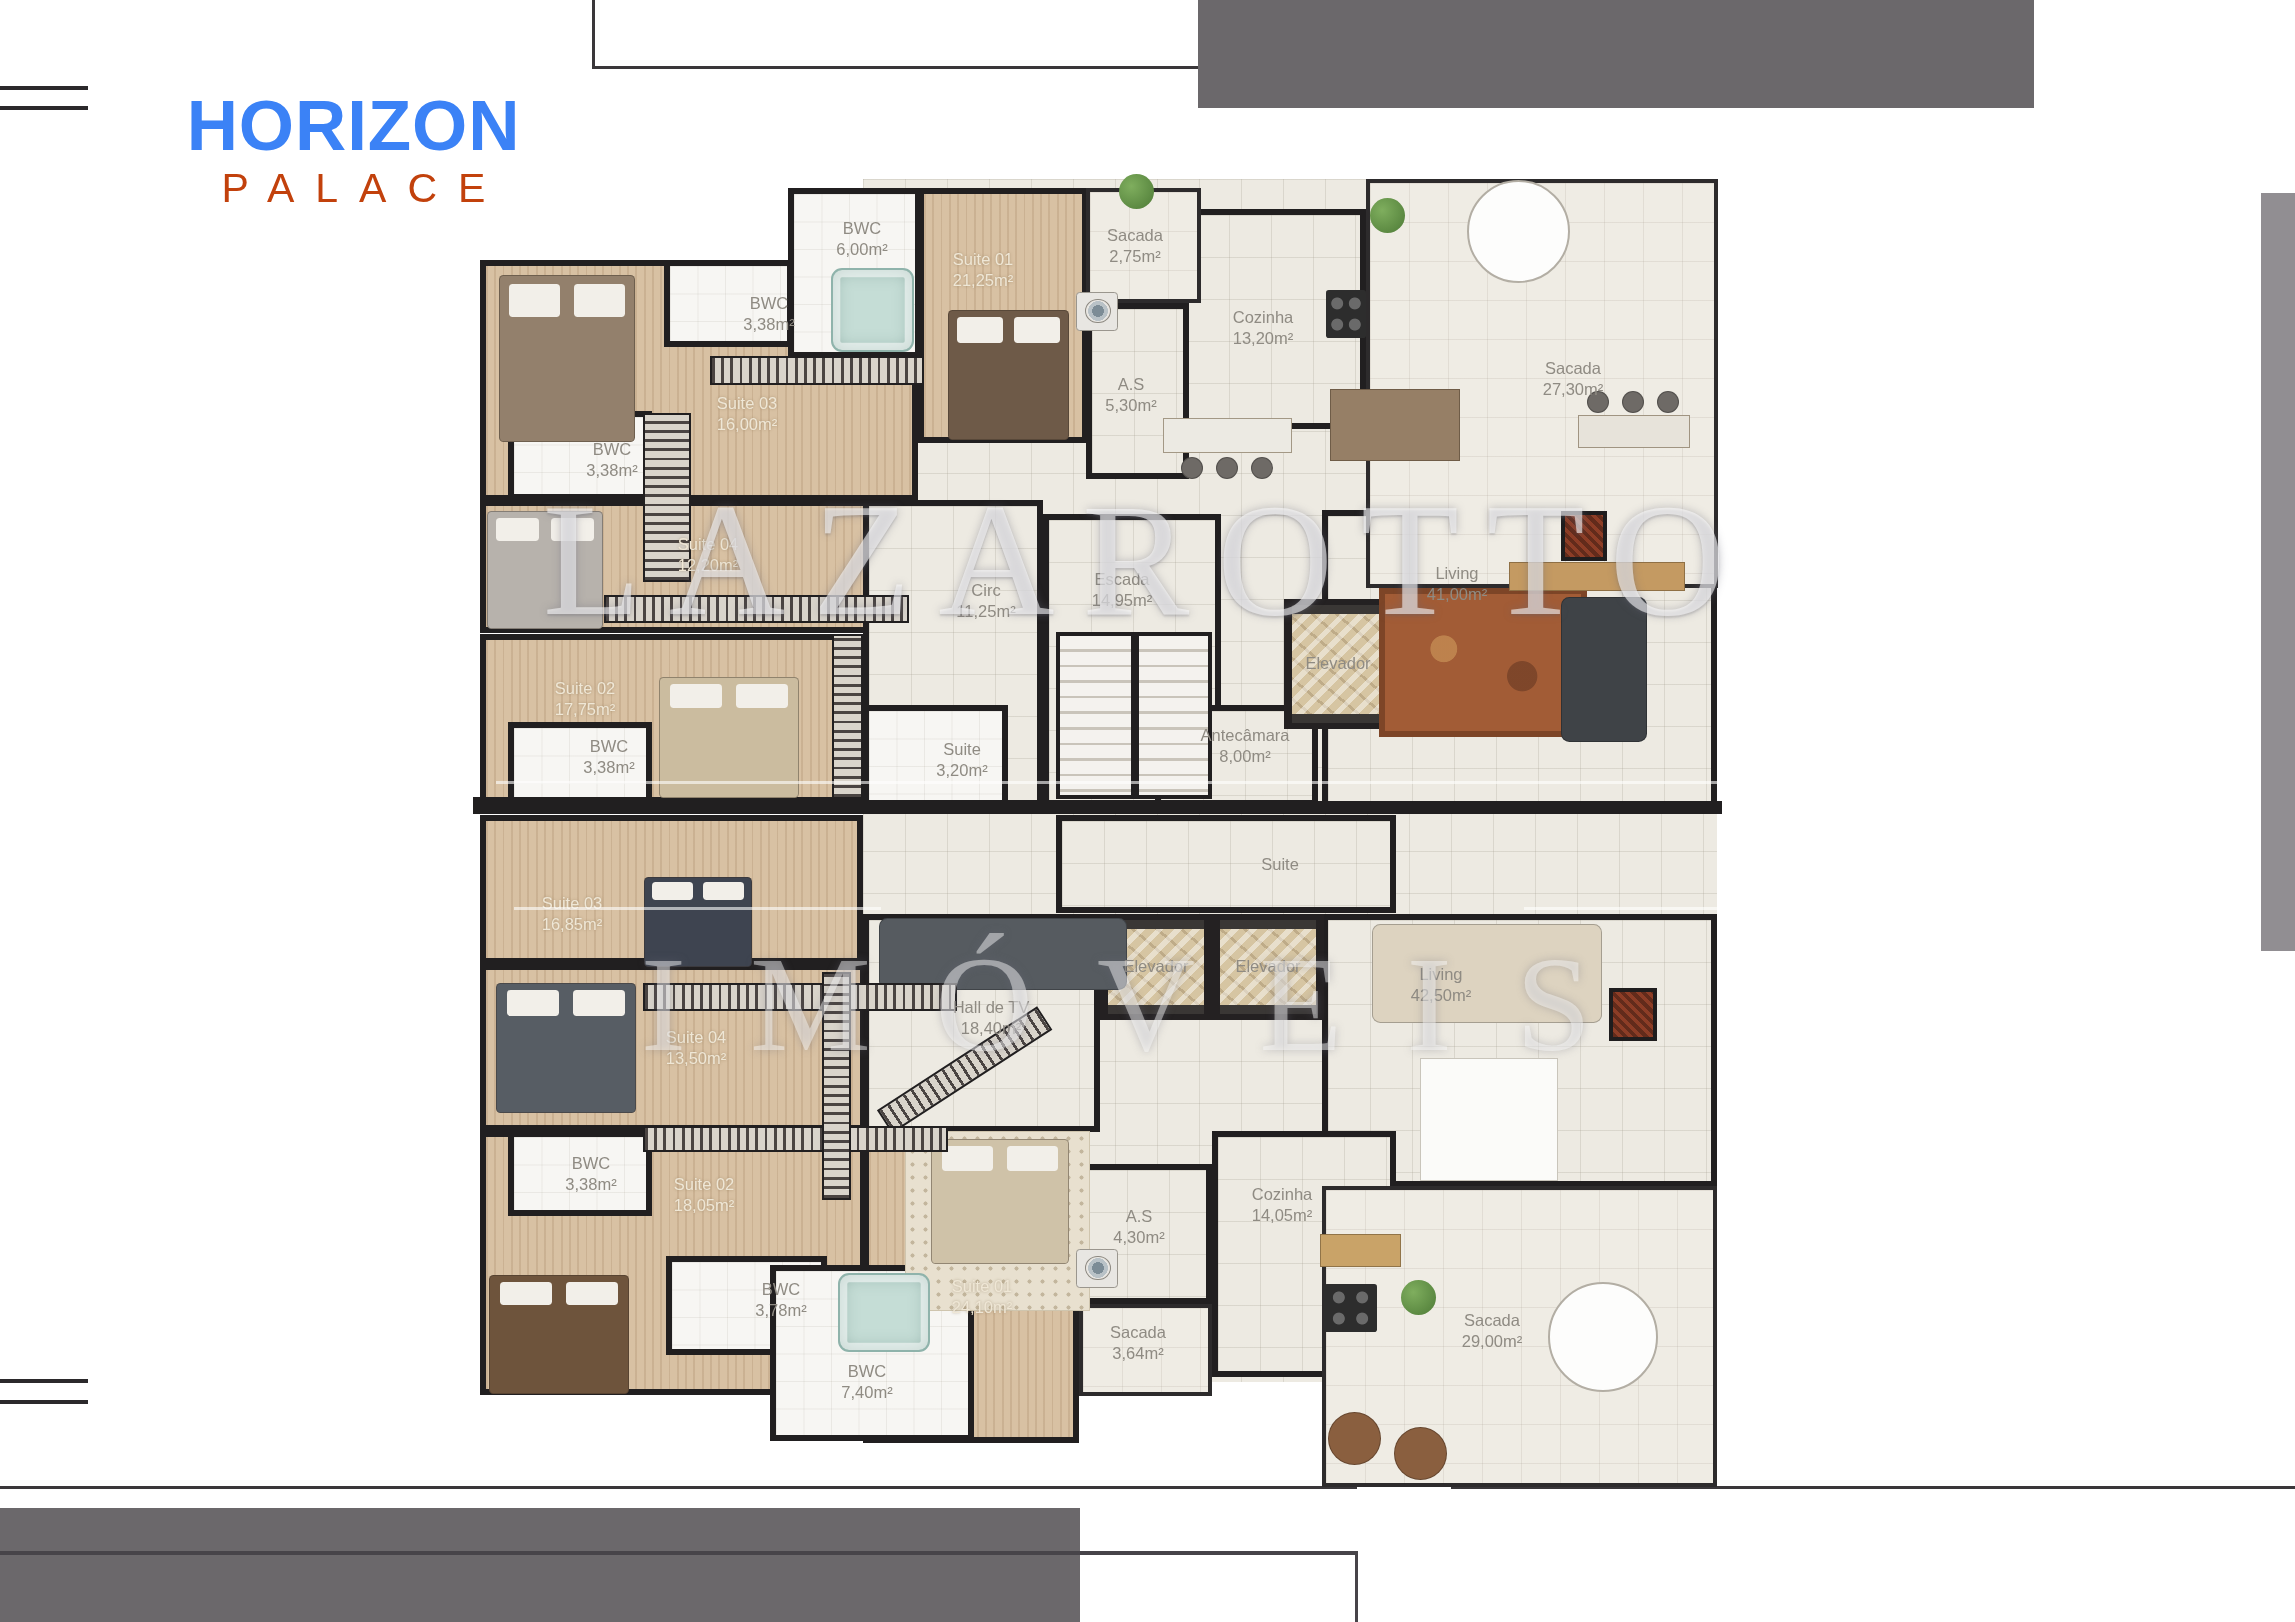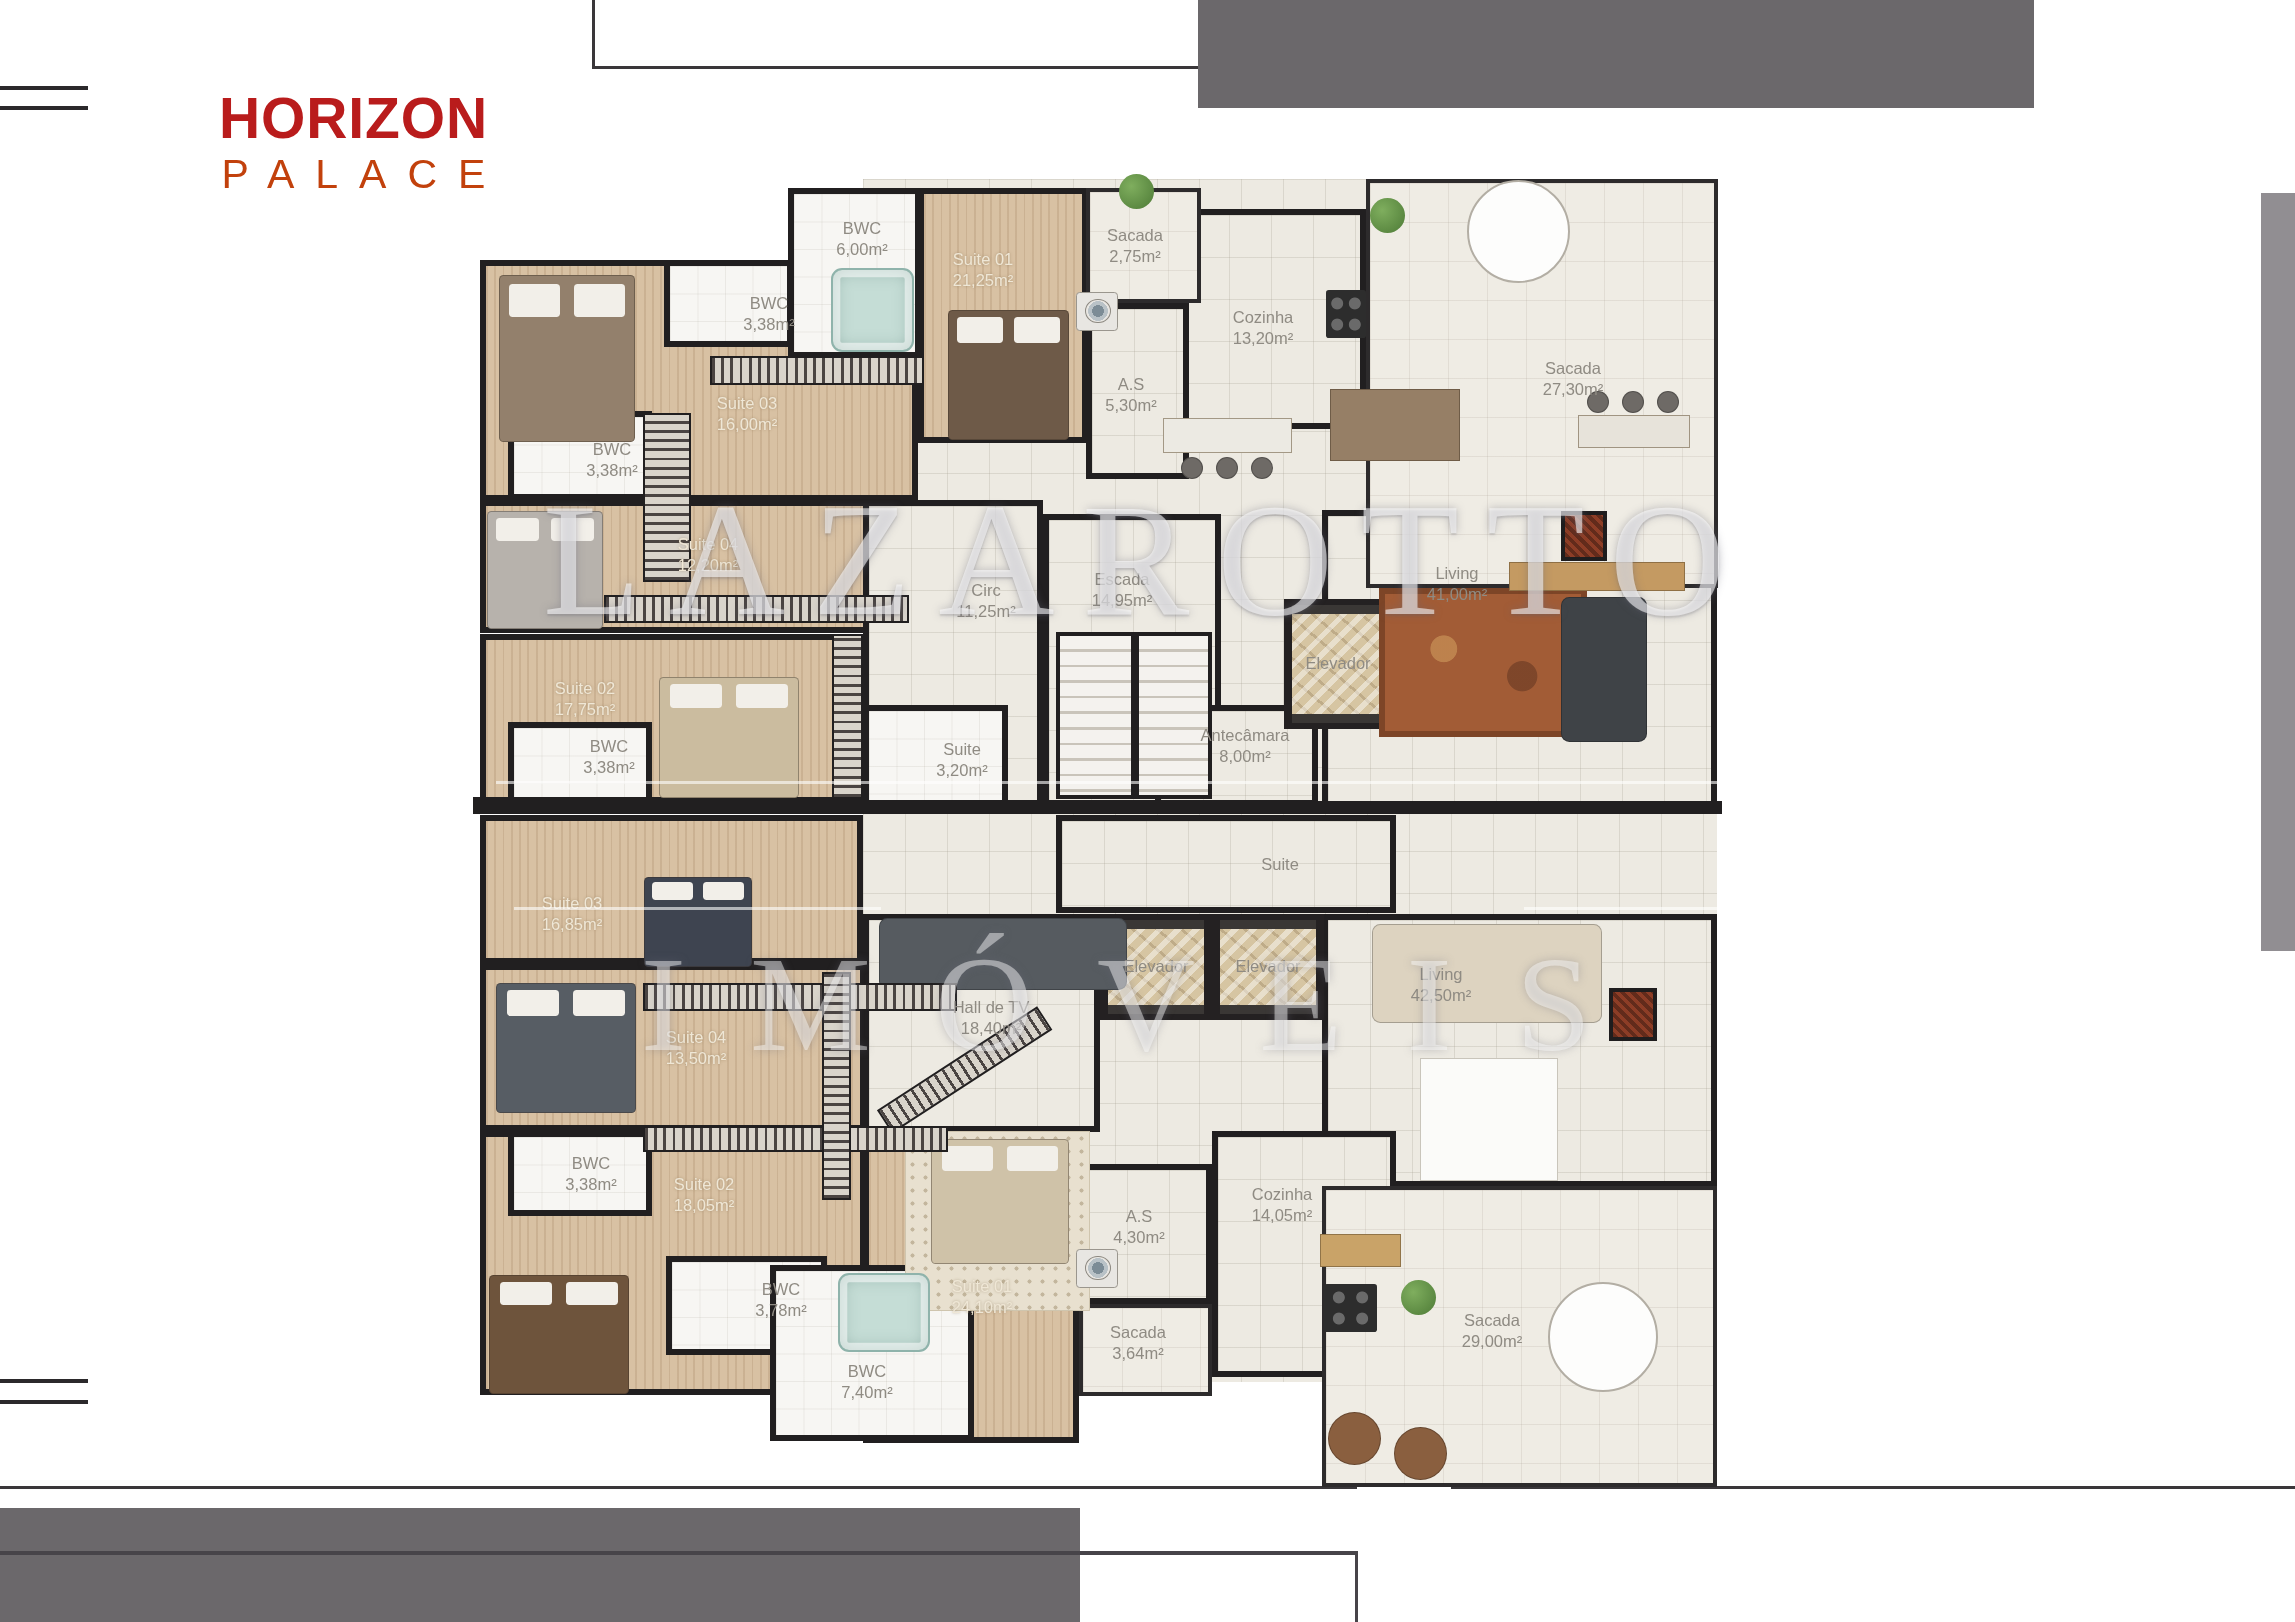--- a/index.html
+++ b/index.html
@@ -2,21 +2,21 @@
 <html style="font-size:14.7px"><head>
 <meta charset="utf-8">
 <style>
   html,body{margin:0;padding:0;background:#fff;}
   #canvas{position:relative;width:2296px;height:1623px;background:#ffffff;overflow:hidden;
           font-family:"Liberation Sans",sans-serif;}
   
   .bar{position:absolute;}
   
   .logo{position:absolute;left:165px;top:90px;width:377px;text-align:center;}
-  .logo-title{font-size:57px;font-weight:800;letter-spacing:0.9px;color:#b91c1c;line-height:1.0;}
+  .logo-title{font-size:71px;font-weight:800;letter-spacing:0.9px;color:#3b82f6;line-height:1.0;}
   .logo-sub{font-size:41px;font-weight:400;letter-spacing:21px;color:#c2410c;margin-top:3.7px;text-indent:21px;}
   
   .room{position:absolute;box-sizing:border-box;border:6.4px solid #211f20;z-index:1;}
   .room.noborder{border:none;z-index:0;}
   .floor-wood{background-color:#d8c1a3;
     background-image:repeating-linear-gradient(90deg,rgba(148,114,79,.20) 0 1.8px,rgba(0,0,0,0) 1.8px 8.3px);}
   .floor-tile{background-color:#edeae2;
     background-image:linear-gradient(rgba(168,162,149,.28) 0.9px,rgba(0,0,0,0) 0.9px),
                      linear-gradient(90deg,rgba(168,162,149,.28) 0.9px,rgba(0,0,0,0) 0.9px);
     background-size:42px 42px;}

